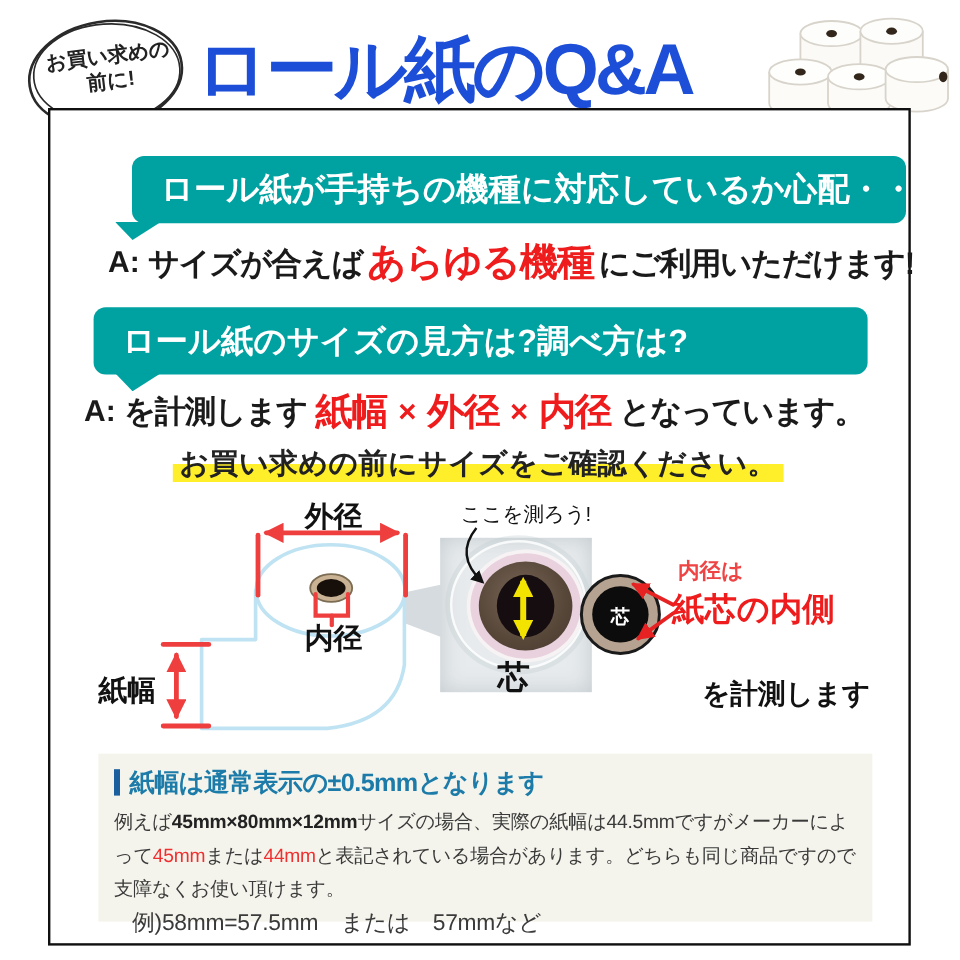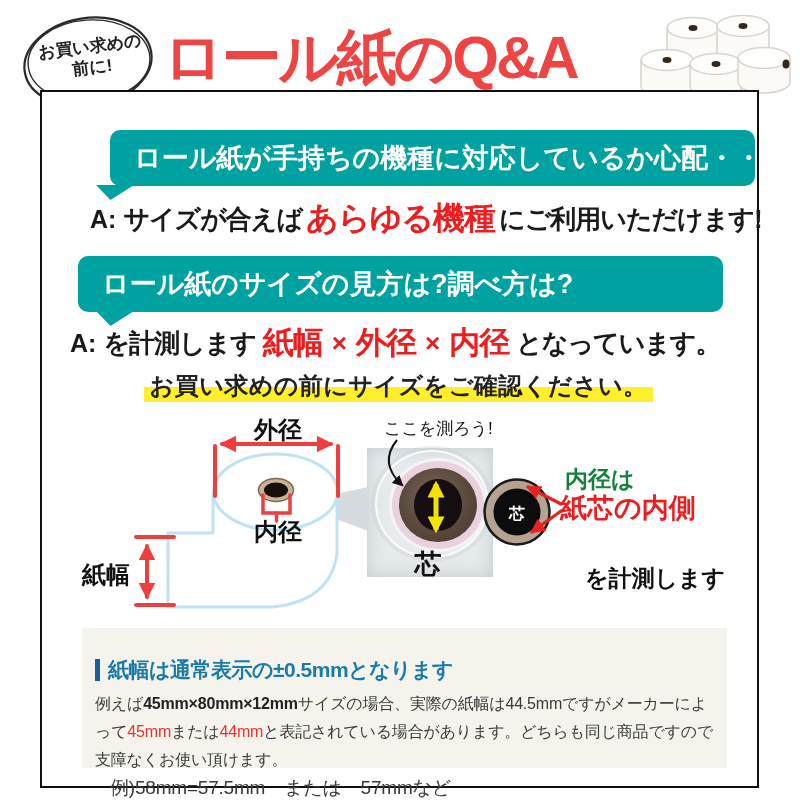--- a/index.html
+++ b/index.html
@@ -5,21 +5,21 @@
   html,body{margin:0;padding:0;}
   body{
     width:800px;height:800px;position:relative;background:#fff;overflow:hidden;
     font-family:"Liberation Sans","DejaVu Sans",sans-serif;color:#111;
   }
   .abs{position:absolute;}
   
   .bubble-svg{left:14px;top:6px;}
   .bubble-text{left:36px;top:36px;width:110px;text-align:center;transform:rotate(-7deg);
     font-size:17px;font-weight:600;line-height:21px;color:#222;}
-  .page-title{left:163px;top:18px;font-size:60px;font-weight:800;color:#ef4444;
+  .page-title{left:163px;top:18px;font-size:60px;font-weight:800;color:#1d4ed8;
     letter-spacing:-3px;white-space:nowrap;}
   
   .qa-frame{left:40px;top:90px;width:715px;height:694px;border:2px solid #101010;background:#fff;}
   
   .banner{left:78px;width:645px;height:56px;background:#00a1a1;border-radius:10px;
     display:flex;align-items:center;padding-left:24px;box-sizing:border-box;
     color:#fff;font-size:27px;font-weight:800;letter-spacing:0px;white-space:nowrap;}
   .banner1{top:130px;margin-left:32px;}
   .banner2{top:256px;}
   .tail{width:38px;height:15px;background:#00a1a1;clip-path:polygon(0 0,100% 0,38% 100%);}
@@ -49,25 +49,25 @@
   .core-photo{left:367px;top:448px;width:126px;height:129px;background:#e7ebed;
     box-shadow:inset 0 0 18px rgba(160,170,175,.5);}
   .ring{position:absolute;border-radius:50%;}
   .ring-faint{left:8px;top:2px;width:110px;height:104px;border:2px solid rgba(255,255,255,.8);
     box-shadow:0 0 0 4px rgba(195,205,210,.35);}
   .ring-pink{left:25px;top:13px;width:92px;height:88px;background:#e9d2de;box-shadow:0 0 0 3px #f7f3f4;}
   .ring-brown{left:32px;top:20px;width:78px;height:74px;background:radial-gradient(circle at 45% 40%,#7a6857 0%,#574739 60%,#45382e 100%);}
   .ring-hole{left:47px;top:31px;width:48px;height:52px;background:#150d10;}
   .photo-core-label{left:404px;top:546px;width:48px;text-align:center;font-size:27px;font-weight:800;color:#111;}
   
-  .cap1{left:565px;top:464px;font-size:23px;font-weight:800;color:#15803d;white-space:nowrap;}
+  .cap1{left:565px;top:464px;font-size:18px;font-weight:800;color:#ef4444;white-space:nowrap;}
   .cap2{left:560px;top:490px;font-size:27px;font-weight:700;color:#ee1c1c;white-space:nowrap;}
   .cap3{left:585px;top:523px;font-size:23px;font-weight:800;color:#111;white-space:nowrap;margin-top:40px;}
   
-  .note{left:82px;top:628px;width:645px;height:140px;background:#f5f4ec;box-sizing:border-box;padding:28px 14px 0 13px;}
+  .note{left:82px;top:628px;width:645px;height:140px;background:#f5f4ec;box-sizing:border-box;padding:10px 14px 0 13px;}
   .note-head{display:flex;align-items:center;margin-bottom:6px;}
   .note-bar{width:5px;height:22px;background:#1c5f9e;margin-right:8px;}
   .note-heading{font-size:21px;font-weight:800;color:#1c7ba8;letter-spacing:-0.5px;white-space:nowrap;}
   .note-body{font-size:16px;line-height:28px;color:#3a3a3a;width:625px;letter-spacing:-0.2px;}
   .nb-b{font-weight:700;color:#222;}
   .nb-r{color:#f03030;}
   .note-example{font-size:19px;line-height:28px;color:#3a3a3a;padding-left:15px;letter-spacing:-0.2px;}
   svg{display:block;}
   .overlay-svg{left:0;top:0;pointer-events:none;}
 </style>

